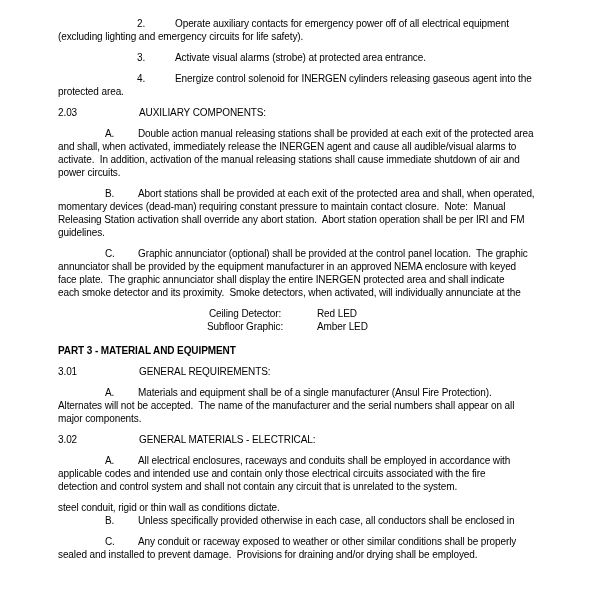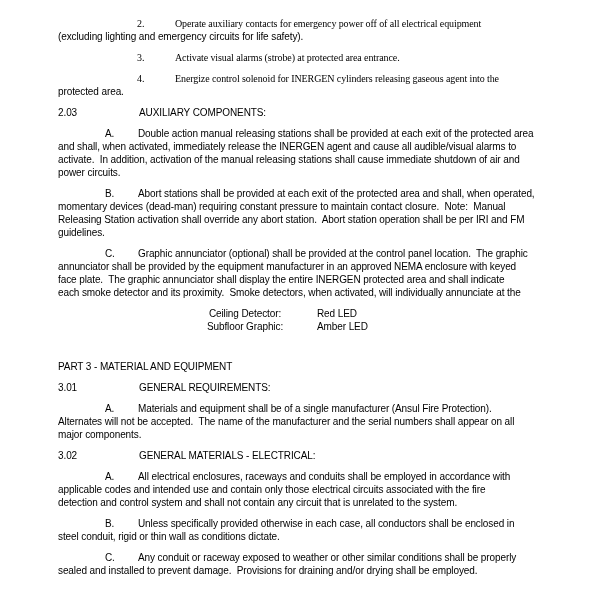--- a/index.html
+++ b/index.html
@@ -13,29 +13,29 @@
   .page{
     box-sizing:border-box;
     width:614px;height:595px;
     padding:17px 18px 0 58px;
     background:#ffffff;
   }
   .block{margin:0 0 8px 0;}
   .line{white-space:pre;}
   .label{display:inline-block;}
   
-  .numbered-item .first{padding-left:79px;font-family:Liberation Serif, serif;}
+  .numbered-item .first{padding-left:79px;}
   .numbered-item .label{width:38px;}
   
   .lettered-item .first{padding-left:47px;}
   .lettered-item .label{width:33px;}
   
   .section-heading .label{width:81px;}
   
-  .part-heading{margin-top:27px;}
+  .part-heading{margin-top:11px;font-weight:bold;}
   
   .detector-table .row{padding-left:115px;white-space:pre;}
   .detector-table .k{display:inline-block;width:144px;text-align:center;}
 </style>
 </head>
 <body>
 
 <div class="page">
   <div id="doc">
       <div class="block numbered-item">
@@ -87,21 +87,21 @@
       </div>
       <div class="block section-heading">
         <div class="line first"><span class="label">3.02</span>GENERAL MATERIALS - ELECTRICAL:</div>
       </div>
       <div class="block lettered-item">
         <div class="line first"><span class="label">A.</span>All electrical enclosures, raceways and conduits shall be employed in accordance with</div>
         <div class="line">applicable codes and intended use and contain only those electrical circuits associated with the fire</div>
         <div class="line">detection and control system and shall not contain any circuit that is unrelated to the system.</div>
       </div>
       <div class="block lettered-item">
+        <div class="line">steel conduit, rigid or thin wall as conditions dictate.</div>
         <div class="line first"><span class="label">B.</span>Unless specifically provided otherwise in each case, all conductors shall be enclosed in</div>
-        <div class="line">steel conduit, rigid or thin wall as conditions dictate.</div>
       </div>
       <div class="block lettered-item">
         <div class="line first"><span class="label">C.</span>Any conduit or raceway exposed to weather or other similar conditions shall be properly</div>
         <div class="line">sealed and installed to prevent damage.  Provisions for draining and/or drying shall be employed.</div>
       </div>
     </div>
 </div>
 
 </body></html>

